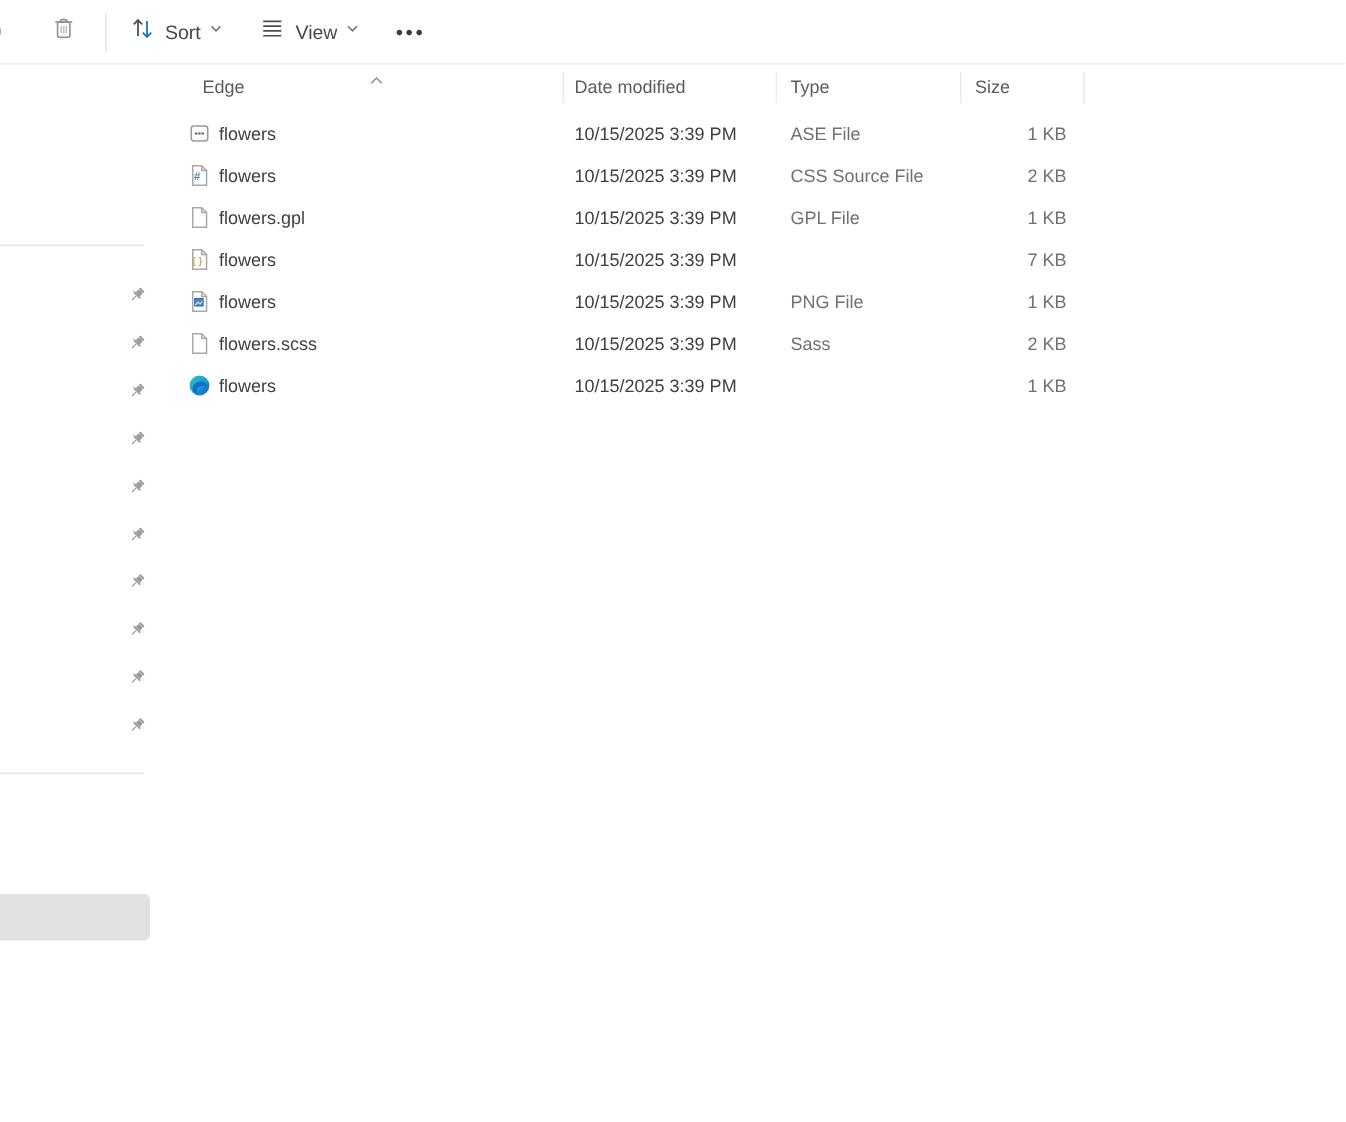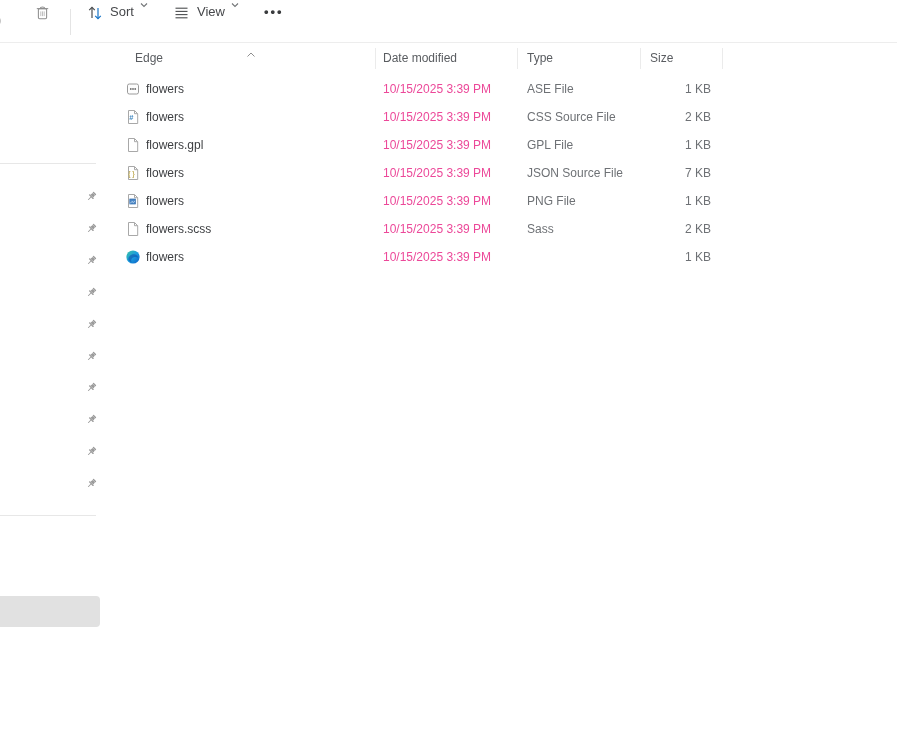--- a/index.html
+++ b/index.html
@@ -3,21 +3,21 @@
 <meta charset="utf-8">
 <style>
   * { margin:0; padding:0; box-sizing:border-box; }
   html,body { width:897px; height:748px; overflow:hidden; background:#ffffff;
               font-family:"Liberation Sans", sans-serif; }
   #stage { position:relative; width:897px; height:748px; background:#fff; overflow:hidden; }
 
   
   .toolbar { position:absolute; left:0; top:0; width:897px; height:43px;
              border-bottom:1px solid #ededed; overflow:hidden; }
-  .tb-btn { position:absolute; top:4px; height:35px; display:flex; align-items:flex-start;
+  .tb-btn { position:absolute; top:4px; height:35px; display:flex; align-items:center;
             gap:6px; padding:0 6px; border-radius:4px; cursor:default; }
   .tb-label { font-size:13px; color:#45474a; }
   .chev { width:7px; height:7px; display:inline-block; position:relative; top:-2px; }
   .chev svg { display:block; }
   .tb-divider { position:absolute; left:70px; top:9px; width:1px; height:26px; background:#e4e4e4; }
   .more-dots { font-size:13px; font-weight:bold; letter-spacing:2px; color:#3a3c3e; }
 
   
   .sidebar { position:absolute; left:0; top:44px; width:101px; height:704px; }
   .sb-divider { position:absolute; left:0; width:96px; height:1px; background:#e7e7e7; }
@@ -32,21 +32,21 @@
                font-size:12px; color:#595c60; white-space:nowrap; }
   .col-sep { position:absolute; top:4px; width:1px; height:21px; background:#ebebeb; }
   .sort-asc { position:absolute; top:0px; width:10px; height:6px; }
 
   .rows { position:absolute; left:0; top:31px; width:796px; }
   .row { position:absolute; left:0; width:730px; height:28px; }
   .cell { position:absolute; top:0; height:28px; line-height:28px; font-size:12px; white-space:nowrap; }
   .ficon { position:absolute; left:24px; top:6px; width:16px; height:16px; }
   .ficon svg { display:block; }
   .fname { left:45px; color:#3d3f42; }
-  .fdate { left:282px; color:#ec4899; }
+  .fdate { left:282px; color:#404040; }
   .ftype { left:426px; color:#6e7175; }
   .fsize { left:500px; width:110px; text-align:right; color:#6e7175; }
 
   .clip-edge { position:absolute; left:-10px; top:12px; width:18px; height:20px; }
 </style>
 </head>
 <body>
 
 <div id="stage">
 
@@ -258,21 +258,20 @@
         <div class="row" style="top: 84px;">
     <span class="ficon">
             <svg width="16" height="16" viewBox="0 0 16 16">
               <path d="M3.5 1.5 h6 l3.2 3.2 v9.8 h-9.2 z" fill="#fff" stroke="#a8a8a8" stroke-width="1"></path>
               <path d="M9.5 1.7 v3 h3" fill="none" stroke="#a8a8a8" stroke-width="1"></path>
               <text x="6.4" y="10.8" font-size="6.5" font-weight="bold" fill="#c3af5e" text-anchor="middle" font-family="sans-serif">{ }</text>
             </svg>
           </span>
     <span class="cell fname">flowers</span>
     <span class="cell fdate">10/15/2025 3:39 PM</span>
-    <span class="cell ftype">JSON Source File</span>
     <span class="cell fsize">7 KB</span>
   </div>
         <div class="row" style="top: 112px;">
     <span class="ficon">
             <svg width="16" height="16" viewBox="0 0 16 16">
               <path d="M3.5 1.5 h6 l3.2 3.2 v9.8 h-9.2 z" fill="#fff" stroke="#a8a8a8" stroke-width="1"></path>
               <path d="M9.5 1.7 v3 h3" fill="none" stroke="#a8a8a8" stroke-width="1"></path>
               <rect x="4.8" y="6" width="5.6" height="5" fill="#4c87c6" stroke="#2f6aab" stroke-width="0.7"></rect>
               <path d="M5.2 10.4 l1.8-2 1.4 1.2 1.5-1.7" fill="none" stroke="#cfe2f3" stroke-width="0.8"></path>
             </svg>

